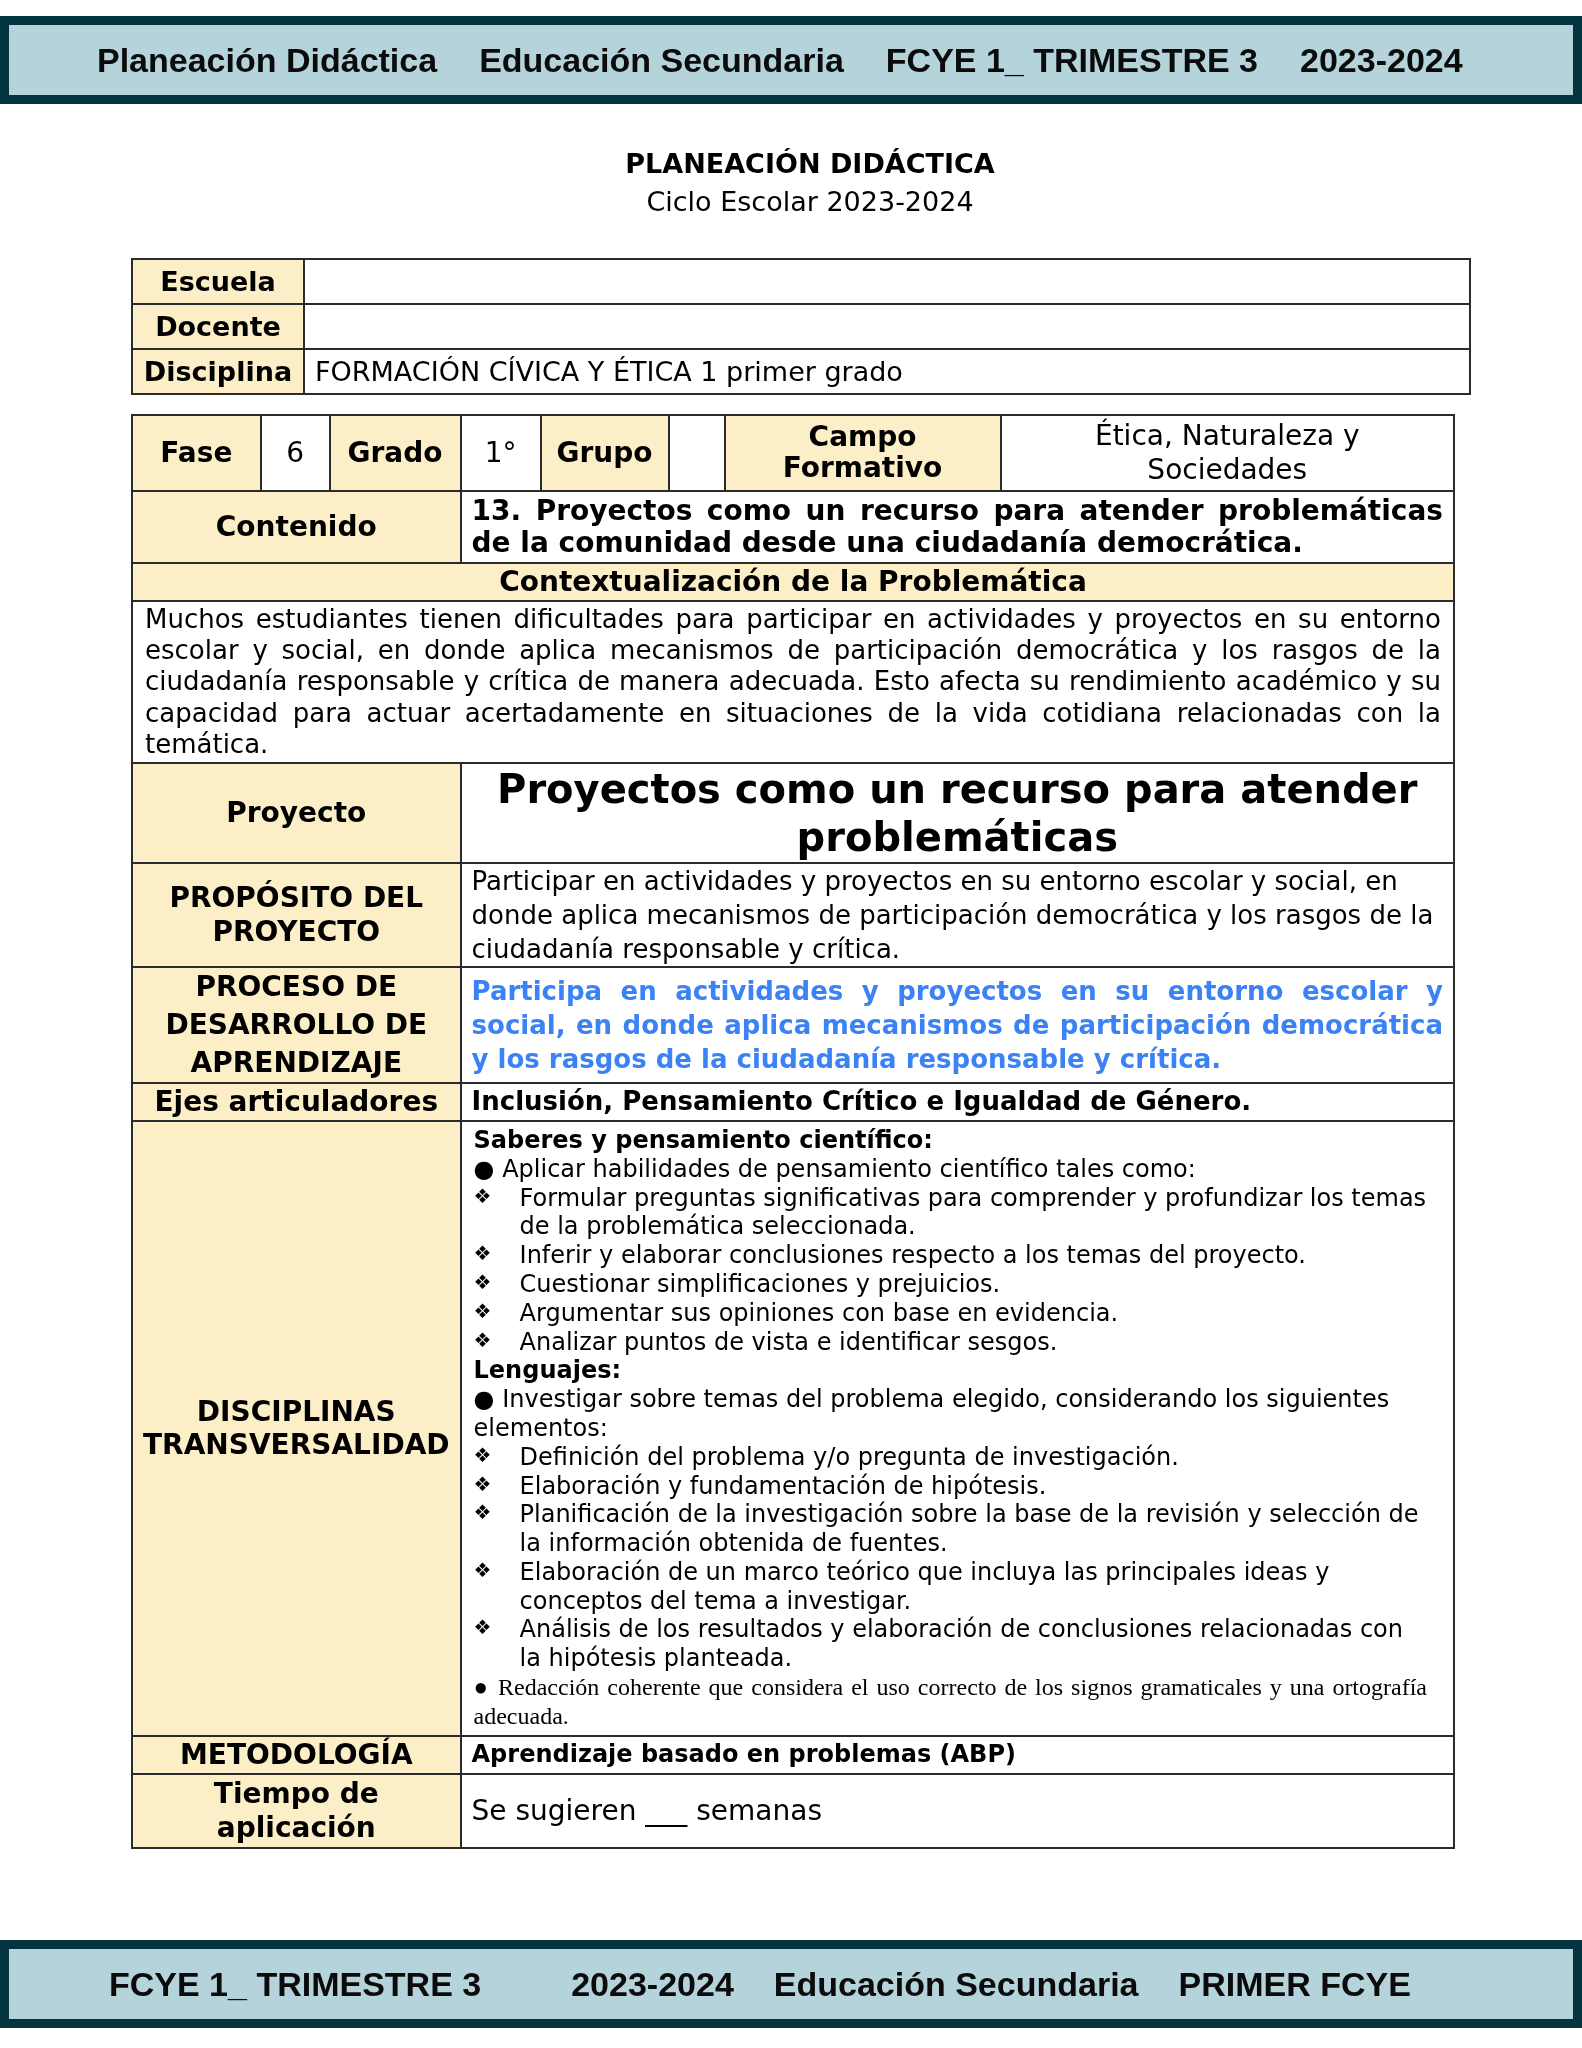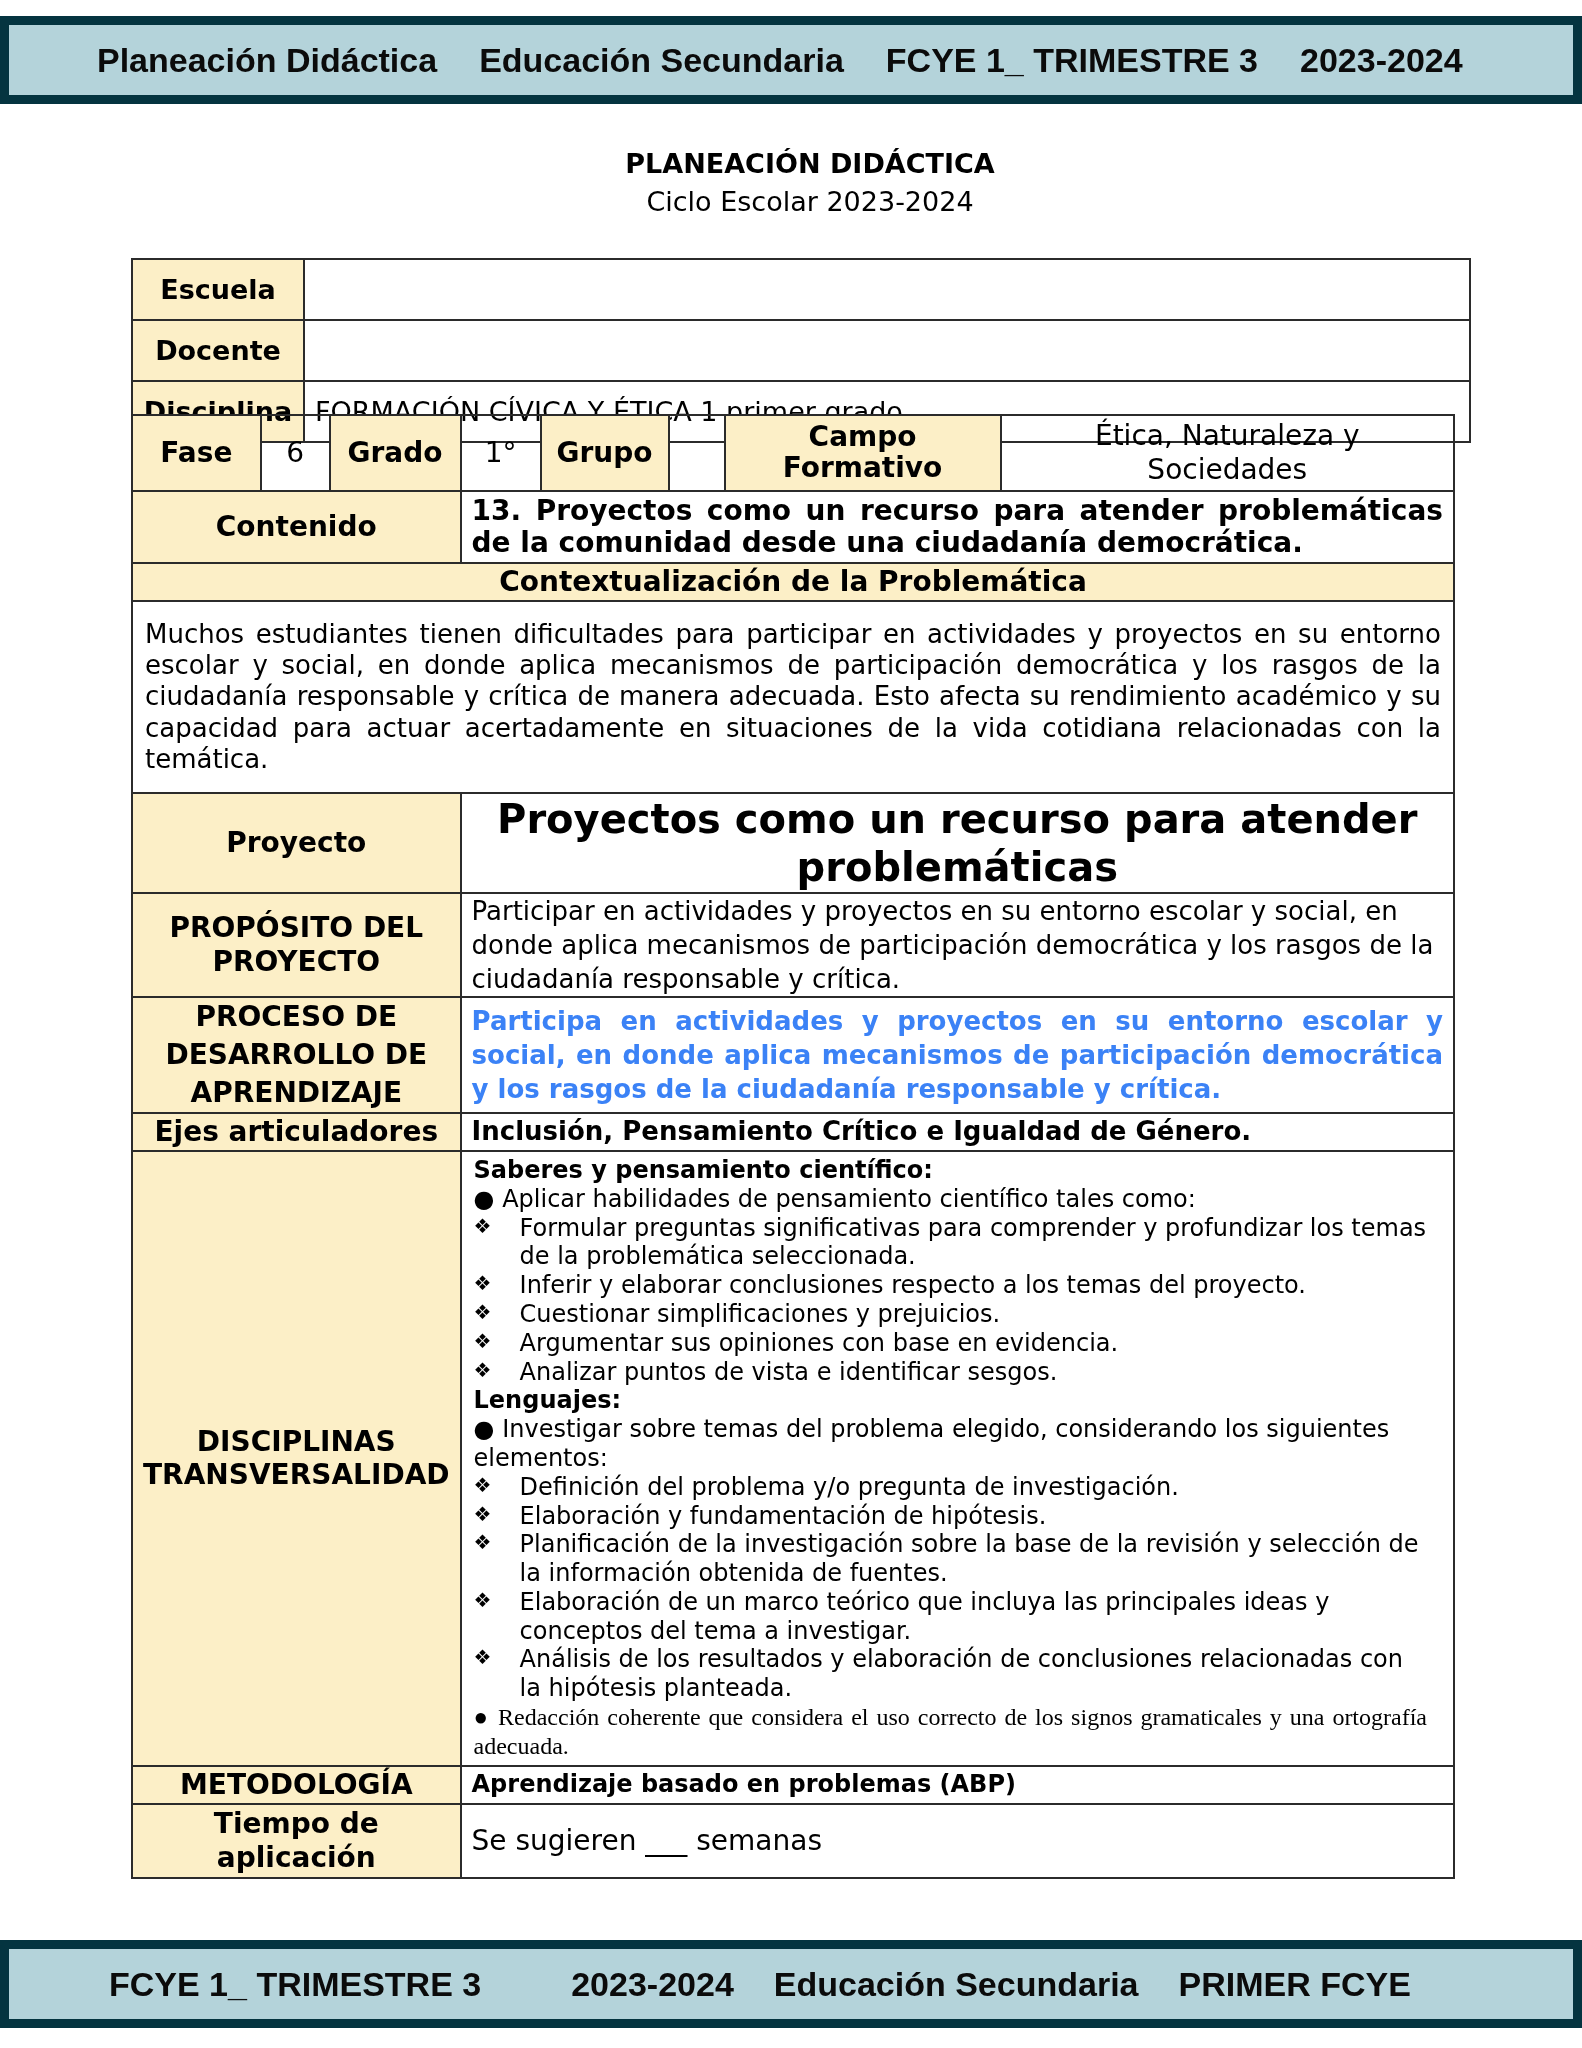--- a/index.html
+++ b/index.html
@@ -20,29 +20,29 @@
            font-weight: bold; font-size: 27px; }
   .subtitle { position: absolute; top: 186px; left: 0; width: 1620px; text-align: center;
               font-size: 27px; }
 
   table { border-collapse: collapse; position: absolute; }
   td { border: 2px solid #2b2b2b; padding: 0 10px; vertical-align: middle; }
   .lbl { background: #fcefc7; font-weight: bold; text-align: center; }
 
   #t-school { top: 258px; left: 131px; width: 1340px; font-size: 27px; }
   #t-school td { height: 35px; }
-  #t-school td.lbl { width: 158px; padding: 12px 6px; text-align: center; }
+  #t-school td.lbl { width: 158px; padding: 4px 6px; text-align: center; }
 
   #t-main { top: 414px; left: 131px; width: 1324px; font-size: 28px; }
   #t-main td { line-height: 1.2; }
   .row-fase td { height: 74px; text-align: center; }
   .blue { color: #3b82f6; font-weight: bold; }
   .justify { text-align: justify; }
   .bold { font-weight: bold; }
-  .ctx-text { font-size: 26px; line-height: 34px; padding: 17px 12px; text-align: justify; text-align-last: left; }
+  .ctx-text { font-size: 26px; line-height: 34px; padding: 2px 12px; text-align: justify; text-align-last: left; }
   .proj-title { font-size: 40px; font-weight: bold; text-align: center; line-height: 50px; }
   .trans { font-size: 24px; line-height: 31px; padding: 4px 26px 4px 12px; }
   .trans .h { font-weight: bold; }
   .trans .dia { display: flex; }
   .trans .dia .g { width: 46px; flex: none; font-size: 20px; }
   .trans .just { text-align: justify; font-family: Liberation Serif, serif; }
 </style>
 </head>
 <body>
 

